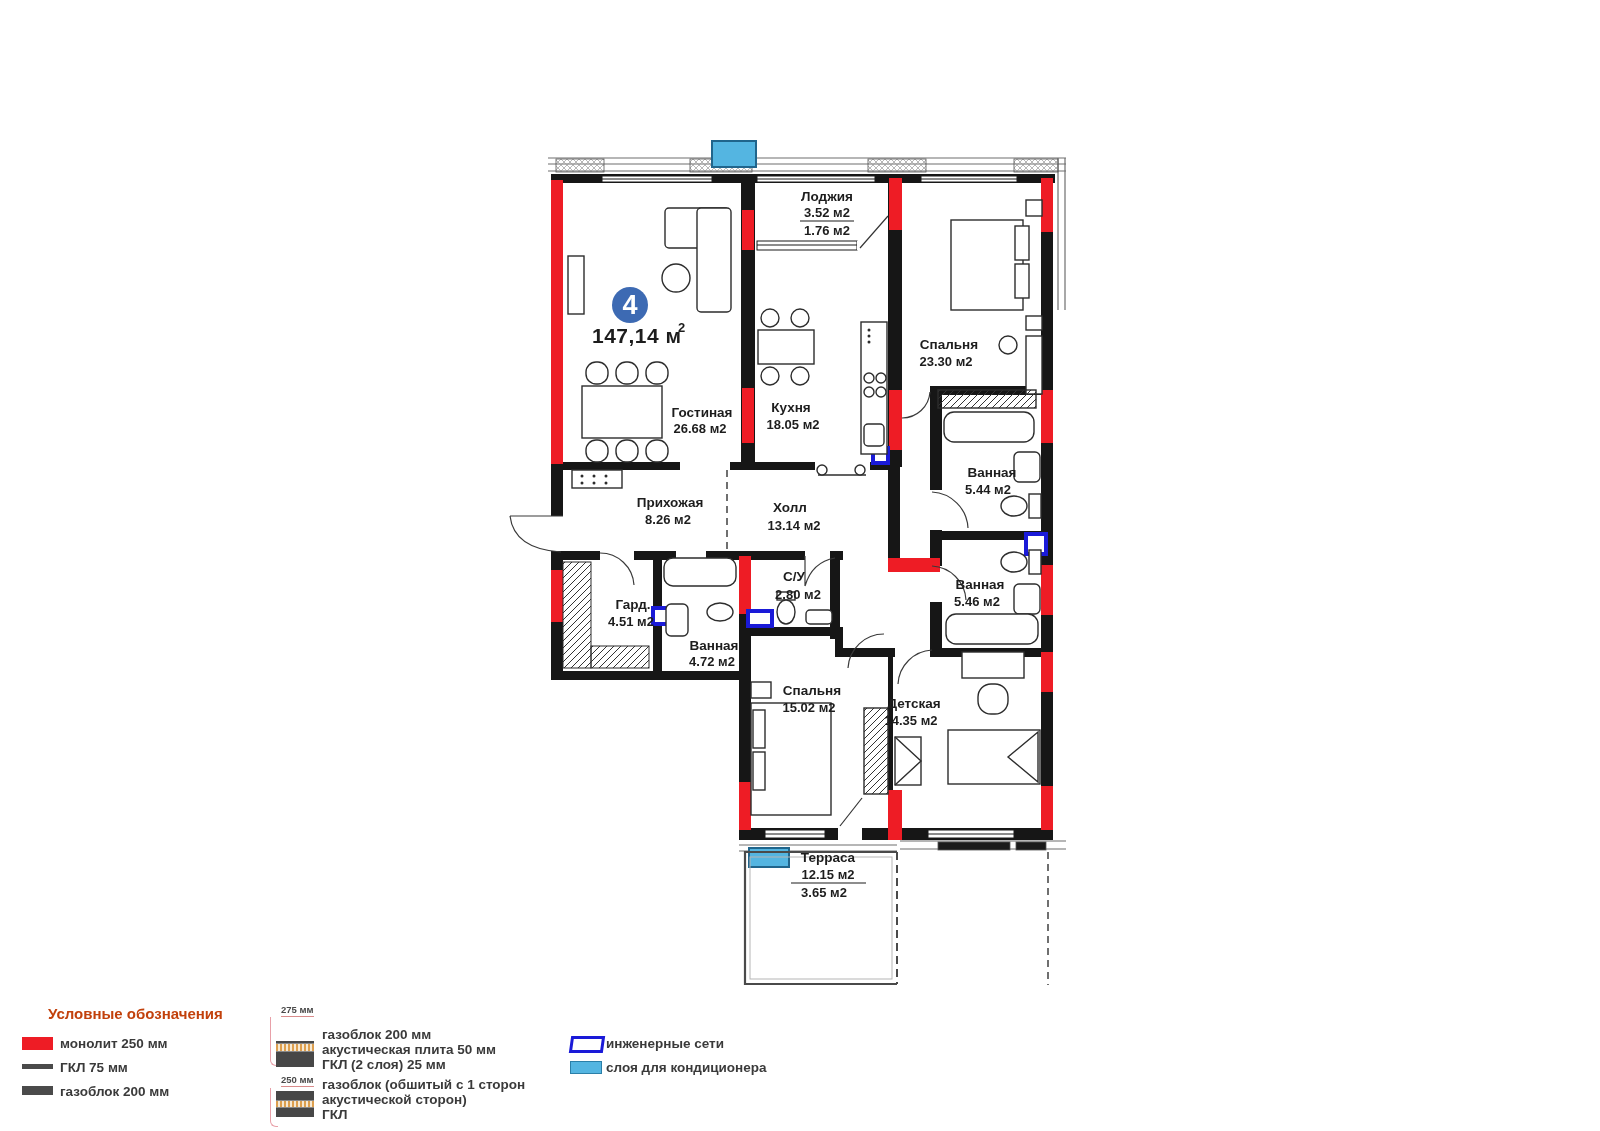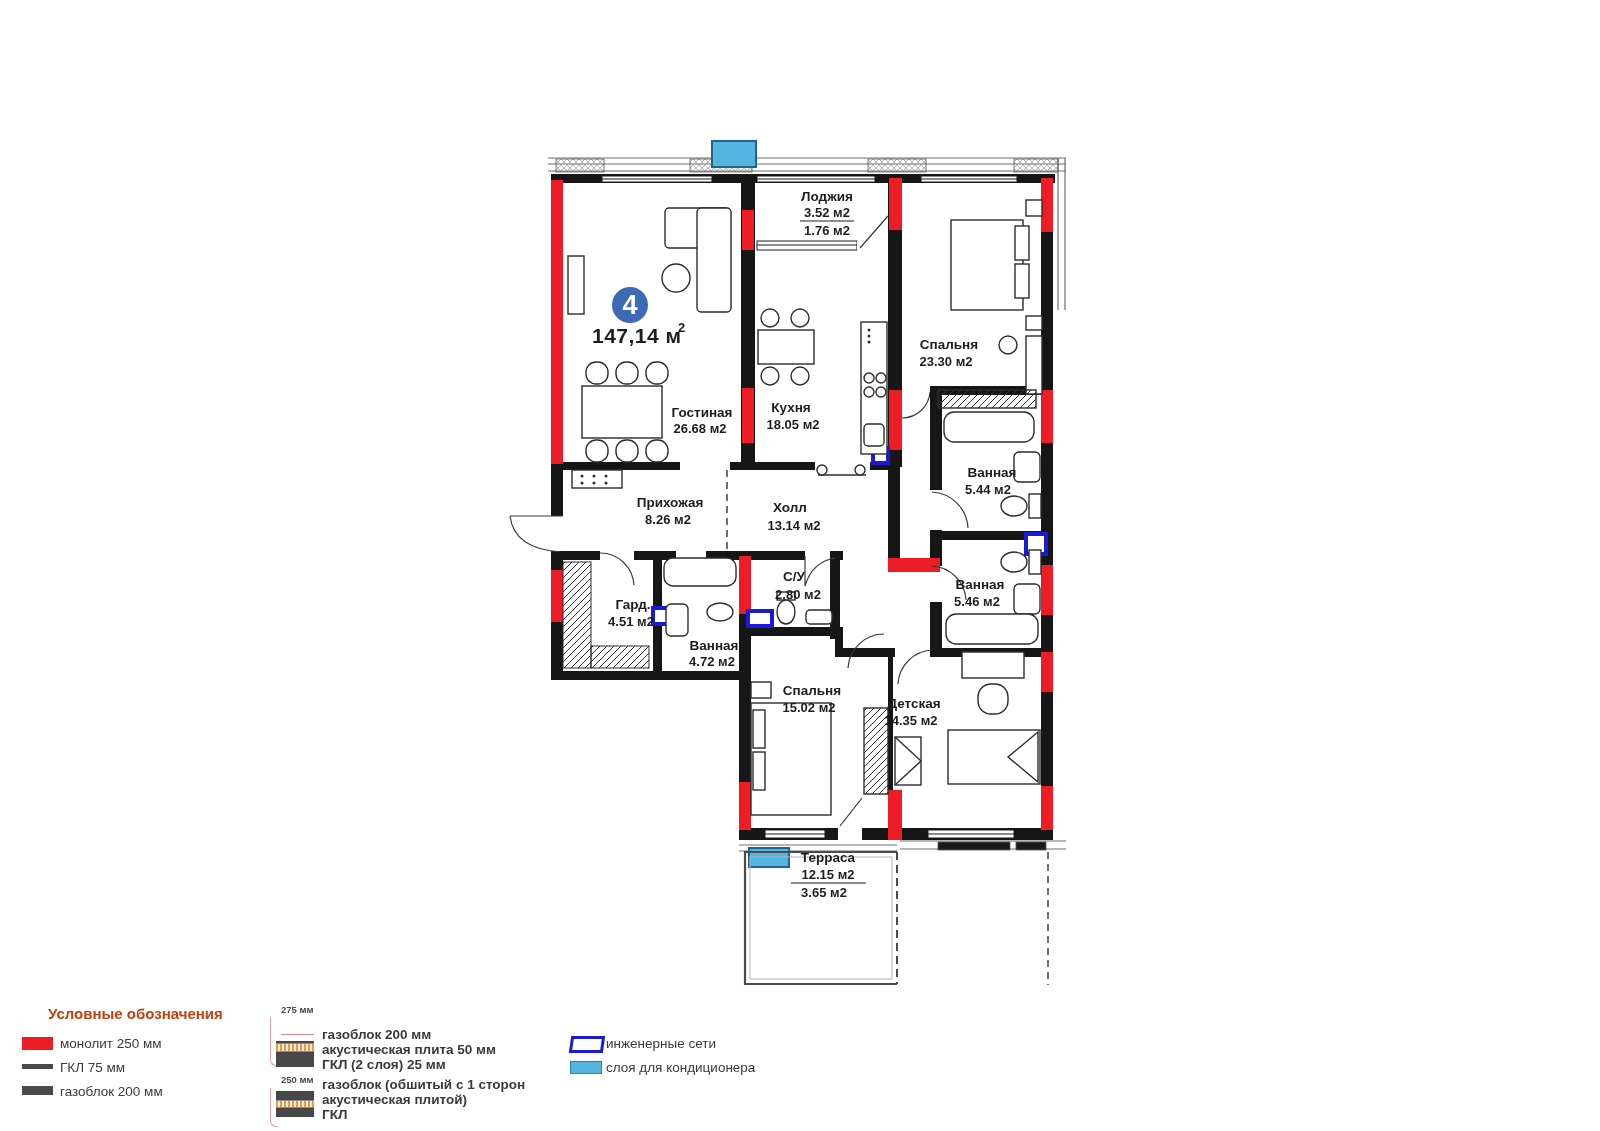--- a/index.html
+++ b/index.html
@@ -1,26 +1,26 @@
 <!DOCTYPE html>
 <html><head>
 <meta charset="utf-8">
 <style>
   html,body{margin:0;padding:0;background:#ffffff;}
   body{font-family:"Liberation Sans",sans-serif;}
   #stage{position:relative;width:1600px;height:1131px;background:#fff;overflow:hidden;}
   #plan-svg{position:absolute;left:0;top:0;}
   
   .legend-title{position:absolute;left:48px;top:1005px;font-size:15px;font-weight:700;color:#c2410c;}
-  .lg-label{position:absolute;font-size:13.5px;font-weight:400;color:#3a3a3a;white-space:nowrap;}
+  .lg-label{position:absolute;font-size:13.5px;font-weight:700;color:#3a3a3a;white-space:nowrap;}
   .lg-swatch{position:absolute;left:22px;width:31px;}
   .sw-red{top:1037px;height:13px;background:#EE1C25;}
   .sw-thin{top:1064px;height:5px;background:#4a4a4a;}
   .sw-gas{top:1086px;height:9px;background:#4a4a4a;}
-  .lg-thickness{position:absolute;font-size:9.5px;font-weight:700;color:#4a4a4a;border-bottom:1px solid #d98b8b;padding-bottom:19px;}
+  .lg-thickness{position:absolute;font-size:9.5px;font-weight:700;color:#4a4a4a;border-bottom:1px solid #d98b8b;padding-bottom:1px;}
   .lg-bracket{position:absolute;width:7px;border-left:1px solid #e8a0a8;border-bottom:1px solid #e8a0a8;border-bottom-left-radius:6px;}
   .lg-layer-swatch{position:absolute;left:276px;width:38px;}
   .layer{width:100%;}
   .layer-dark{background:#474747;}
   .layer-acoustic{background:repeating-linear-gradient(90deg,#dd9f4e 0 2px,#f6e8d2 2px 4px);border-top:1px solid #8a8a8a;border-bottom:1px solid #8a8a8a;}
   .lg-lines{position:absolute;left:322px;font-size:13.5px;font-weight:700;color:#3a3a3a;line-height:15.2px;white-space:nowrap;}
   .sw-eng{position:absolute;left:570px;top:1036px;width:28px;height:11px;background:#fff;border:3px solid #1A1AD8;transform:skewX(-8deg);}
   .sw-ac{position:absolute;left:570px;top:1061px;width:30px;height:11px;background:#54B5E1;border:1px solid #2b7fa8;}
 </style>
 </head>
@@ -371,21 +371,21 @@
 
   <div class="lg-thickness" style="left:281px;top:1074px;">250 мм</div>
   <div class="lg-bracket" style="left:270px;top:1088px;height:38px;"></div>
   <div class="lg-layer-swatch" style="top:1091px;">
     <div class="layer layer-dark" style="height:9px;"></div>
     <div class="layer layer-acoustic" style="height:6px;"></div>
     <div class="layer layer-dark" style="height:9px;"></div>
   </div>
   <div class="lg-lines" style="top:1077px;">
     <div>газоблок (обшитый с 1 сторон</div>
-    <div>акустическая плитой)</div>
+    <div>акустической сторон)</div>
     <div>ГКЛ</div>
   </div>
 
   <div class="sw-eng"></div>
   <div class="lg-label" style="left:606px;top:1036px;">инженерные сети</div>
   <div class="sw-ac"></div>
   <div class="lg-label" style="left:606px;top:1060px;">слоя для кондиционера</div>
 </div>
 
 </div>

